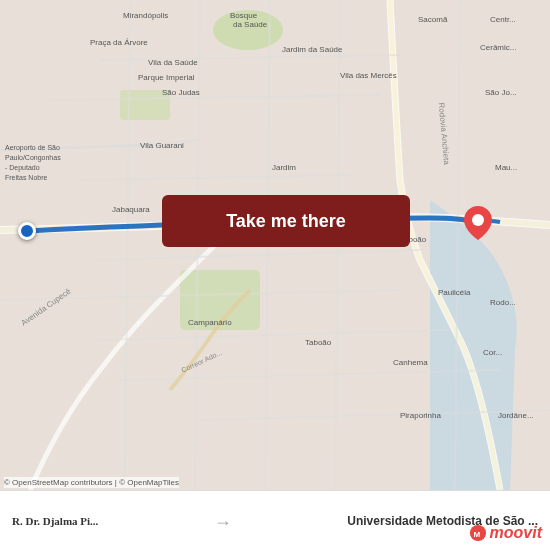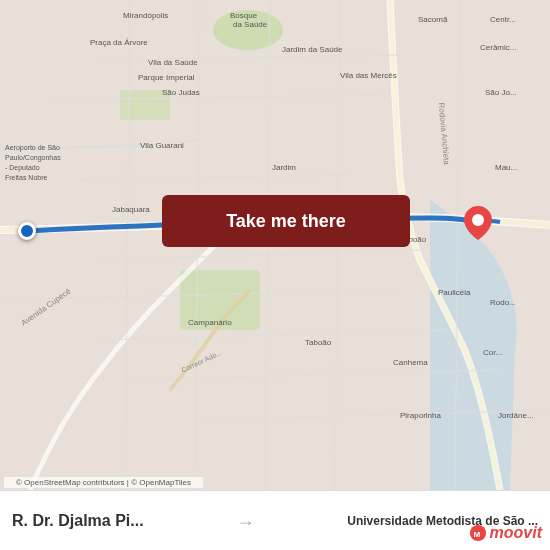--- a/index.html
+++ b/index.html
@@ -84,26 +84,27 @@
       border-top: 1px solid #ddd;
       position: relative;
     }
 
     #footer-left {
       display: flex;
       flex-direction: column;
       max-width: 200px;
     }
     #footer-left .value {
-      font-size: 16px;
+      font-size: 11px;
       font-weight: bold;
       color: #333;
       white-space: nowrap;
       overflow: hidden;
       text-overflow: ellipsis;
+      font-family: Liberation Serif, serif;
     }
 
     #footer-center {
       color: #aaa;
       font-size: 18px;
     }
 
     #footer-right {
       display: flex;
       flex-direction: column;
@@ -239,21 +240,21 @@
 
   <button id="take-me-there-btn">Take me there</button>
 
   <div id="dest-marker">
     <svg viewBox="0 0 28 34" xmlns="http://www.w3.org/2000/svg" width="28" height="34">
       <path d="M14 0 C6.27 0 0 6.27 0 14 C0 24.5 14 34 14 34 C14 34 28 24.5 28 14 C28 6.27 21.73 0 14 0Z" fill="#e84545"></path>
       <circle cx="14" cy="14" r="6" fill="white"></circle>
     </svg>
   </div>
 
-  <div id="attribution" style="position:absolute;bottom:2px;left:4px;font-size:8px;color:#555;background:rgba(255,255,255,0.7);padding:1px 12px;z-index:8;">© OpenStreetMap contributors | © OpenMapTiles</div>
+  <div id="attribution" style="position:absolute;bottom:2px;left:4px;font-size:8px;color:#555;background:rgba(255,255,255,0.7);padding:1px 0;z-index:8;">© OpenStreetMap contributors | © OpenMapTiles</div>
 </div>
 
 <div id="footer">
   <div id="footer-left">
     <span class="value">R. Dr. Djalma Pi...</span>
   </div>
 
   <div id="footer-center">
     <span>→</span>
   </div>

